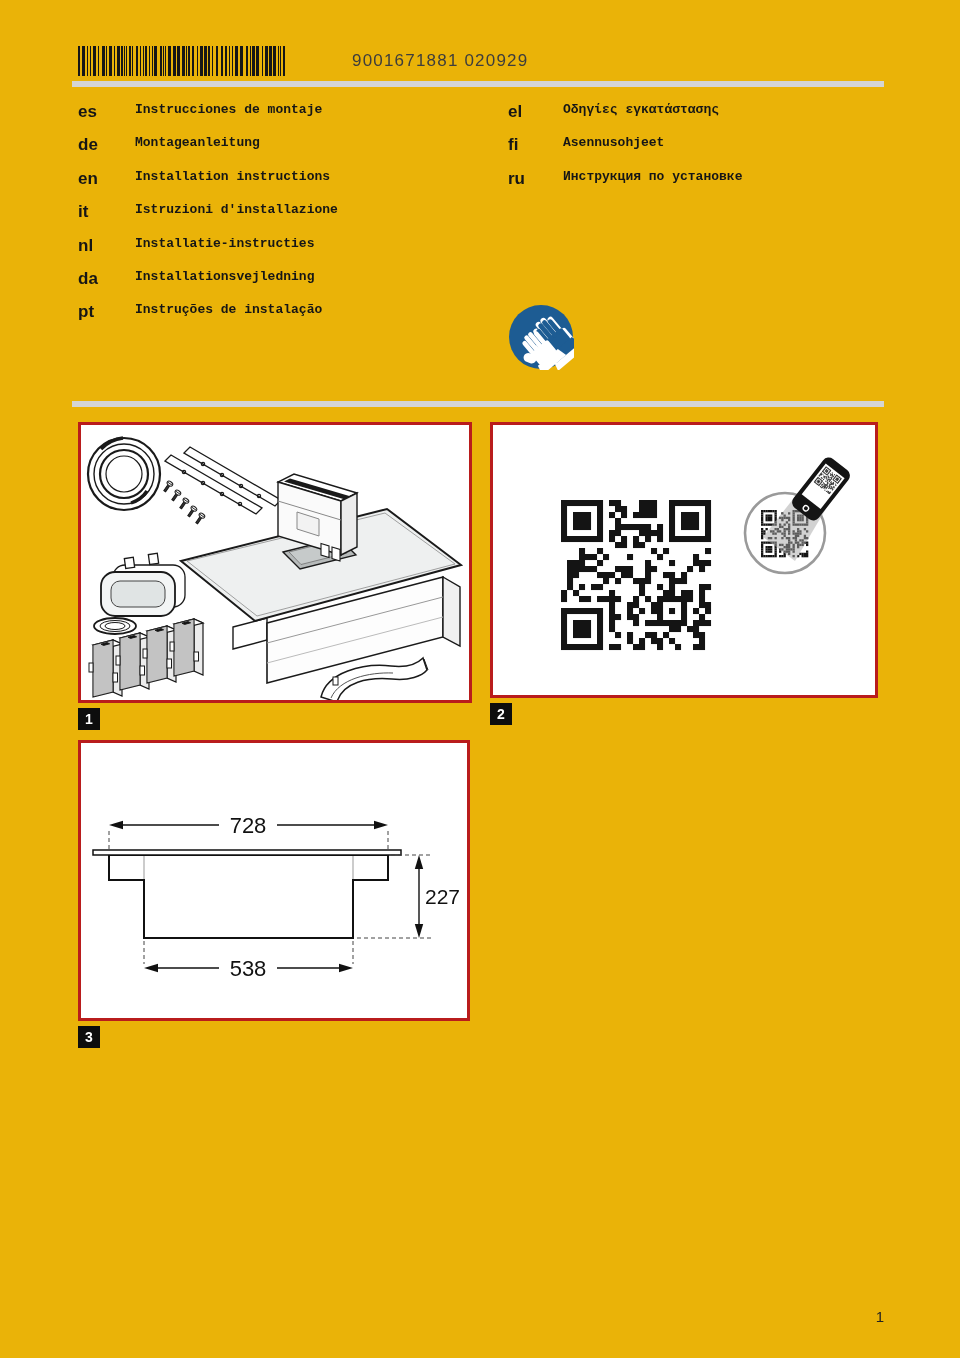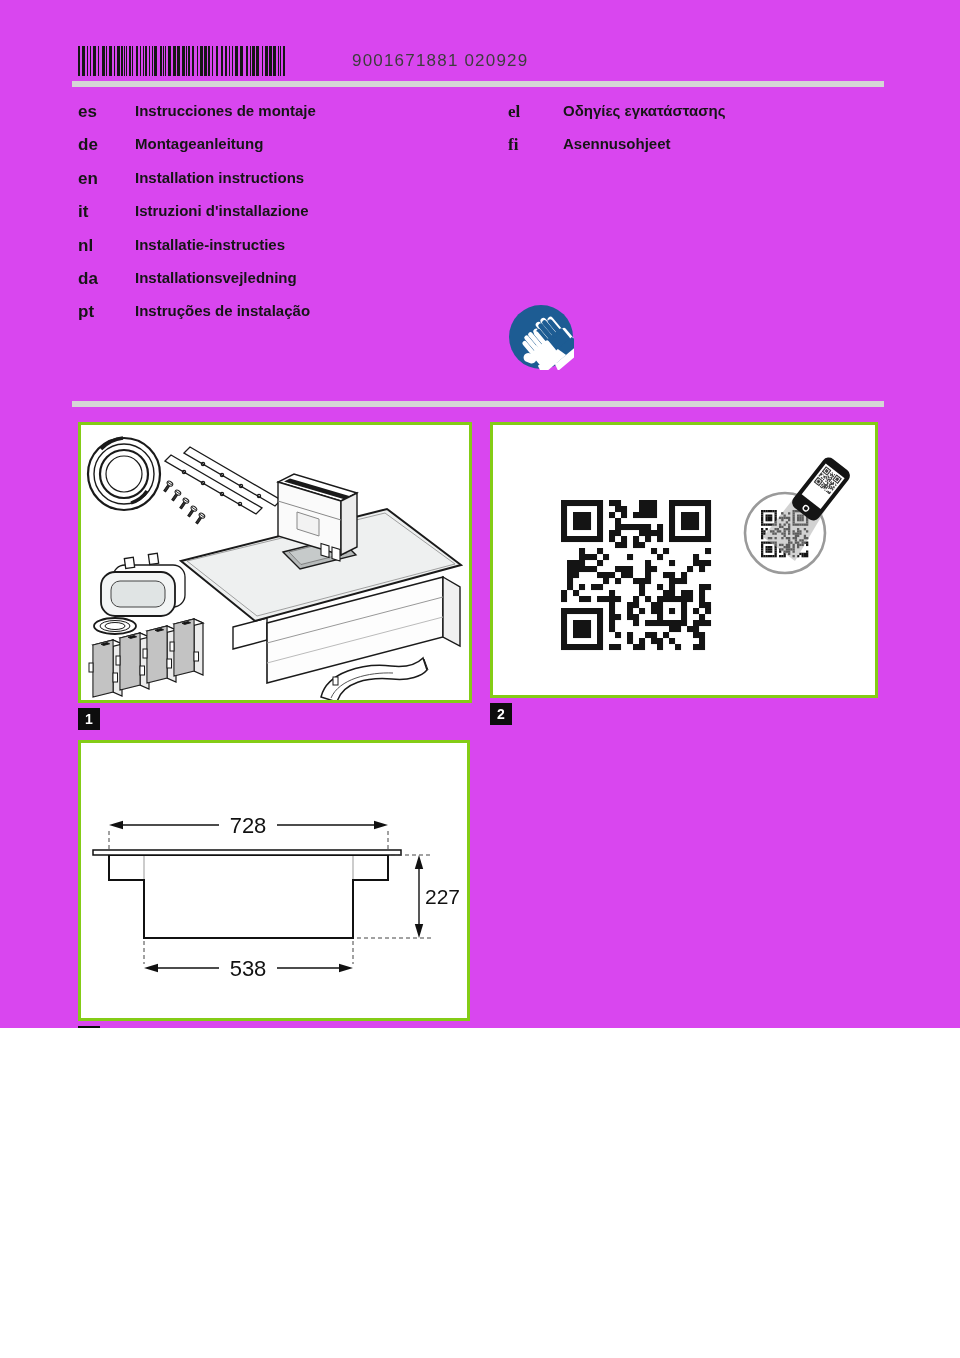--- a/index.html
+++ b/index.html
@@ -1,37 +1,37 @@
 <!DOCTYPE html>
 <html><head>
 <meta charset="utf-8">
 <style>
   html,body{margin:0;padding:0;background:#fff;}
   .page{
-    position:relative;width:960px;height:1028px;background:#d946ef;overflow:hidden;
+    position:relative;width:960px;height:1358px;background:#eab308;overflow:hidden;
     font-family:"Liberation Sans","DejaVu Sans",sans-serif;color:#161616;
   }
   .abs{position:absolute;}
   .barcode-wrap{left:78px;top:46px;width:212px;height:30px;}
   .code-number{
     left:352px;top:51px;font-size:17px;letter-spacing:1.2px;color:#3d3d3d;
     white-space:nowrap;
   }
   .divider{left:72px;width:812px;height:6px;background:#d5d5d5;}
   .divider.d1{top:81px;}
   .divider.d2{top:401px;}
   .lang-col{top:102px;}
   .lang-col.left{left:78px;width:400px;}
   .lang-col.right{left:508px;width:380px;}
   .lang-row{display:flex;align-items:flex-start;height:33.4px;}
   .lang-code{width:57px;font-weight:bold;font-size:17px;flex:0 0 auto;}
-  .lang-col.right .lang-code{width:55px;font-family:Liberation Serif, serif;}
-  .lang-title{font-weight:bold;font-size:15px;white-space:nowrap;}
+  .lang-col.right .lang-code{width:55px;}
+  .lang-title{font-weight:bold;font-size:13px;white-space:nowrap;font-family:Liberation Mono, monospace;}
   .gloves-wrap{left:508px;top:304px;width:66px;height:66px;}
-  .figbox{background:#fff;border:3px solid #84cc16;}
+  .figbox{background:#fff;border:3px solid #b91c1c;}
   .figbox.f1{left:78px;top:422px;width:388px;height:275px;}
   .figbox.f2{left:490px;top:422px;width:382px;height:270px;}
   .figbox.f3{left:78px;top:740px;width:386px;height:275px;}
   .fig-marker{
     width:22px;height:22px;background:#0d0d0d;color:#fff;font-weight:bold;
     font-size:14px;display:flex;align-items:center;justify-content:center;
   }
   .fig-marker.m1{left:78px;top:708px;}
   .fig-marker.m2{left:490px;top:703px;}
   .fig-marker.m3{left:78px;top:1026px;}
@@ -139,20 +139,24 @@
   </div>
 
   <div class="abs lang-col right">
     <div class="lang-row">
         <span class="lang-code">el</span>
         <span class="lang-title">Οδηγίες εγκατάστασης</span>
       </div>
     <div class="lang-row">
         <span class="lang-code">fi</span>
         <span class="lang-title">Asennusohjeet</span>
+      </div>
+    <div class="lang-row">
+        <span class="lang-code">ru</span>
+        <span class="lang-title">Инструкция по установке</span>
       </div>
   </div>
 
   <div class="abs gloves-wrap">
     <svg width="66" height="66" viewBox="-33 -33 66 66">
       <defs>
         <g id="glove">
           <rect x="-11" y="6" width="22" height="15" rx="2"></rect>
           <rect x="-11" y="-8" width="4.6" height="18" rx="2.3"></rect>
           <rect x="-6" y="-11" width="4.6" height="21" rx="2.3"></rect>

